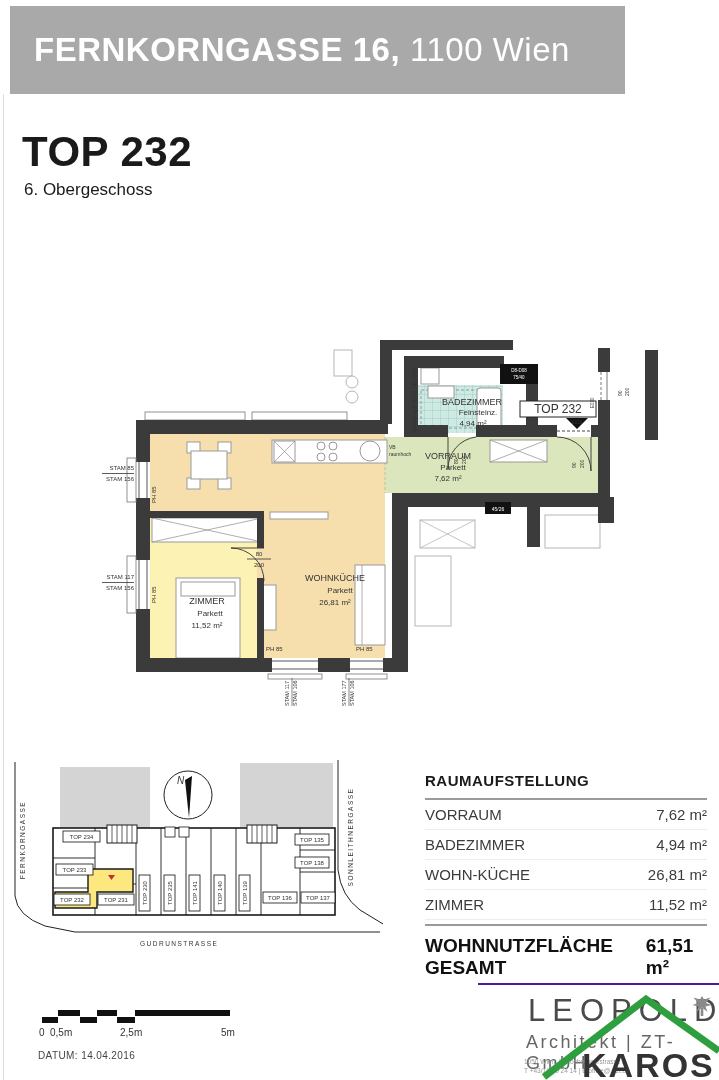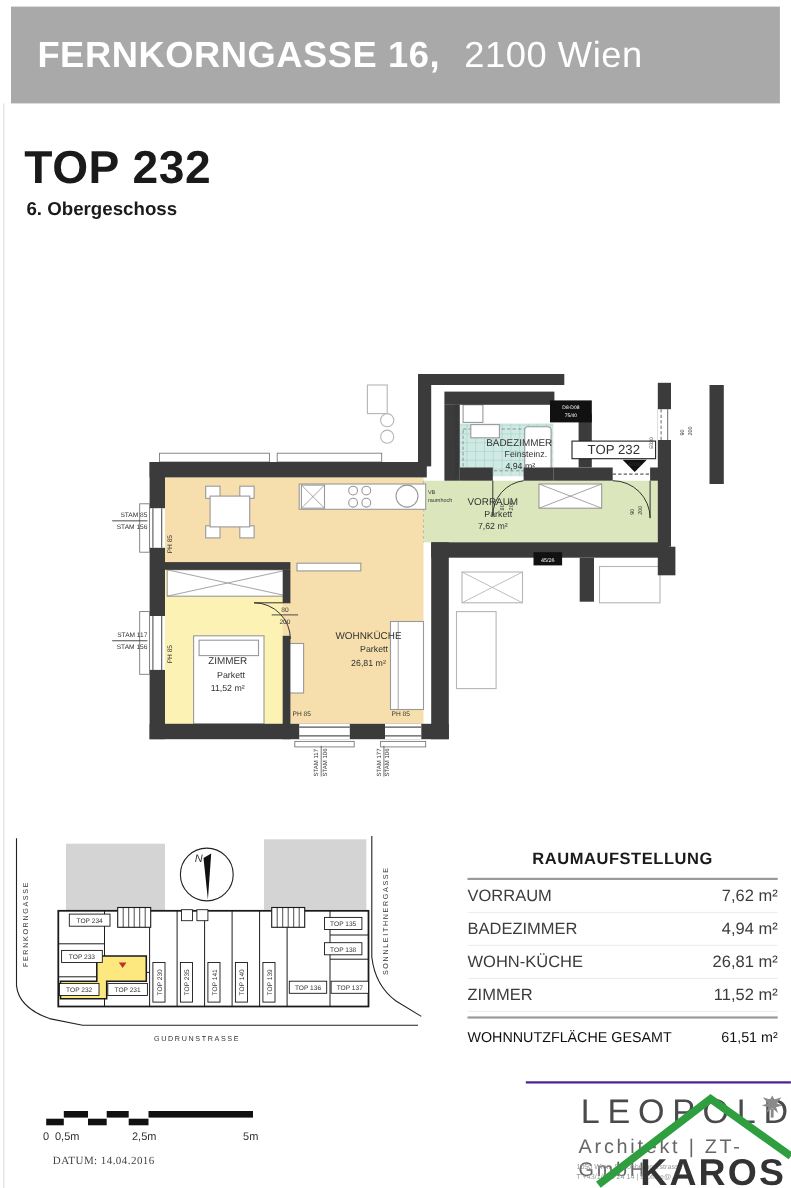--- a/index.html
+++ b/index.html
@@ -1,64 +1,64 @@
 <!DOCTYPE html>
 <html><head>
 <meta charset="utf-8">
 <style>
   html,body{margin:0;padding:0;background:#fff;}
   .page{position:relative;width:719px;height:1080px;background:#fff;overflow:hidden;
         font-family:"Liberation Sans",sans-serif;color:#1a1a1a;}
   .edge{position:absolute;left:3px;top:94px;width:1px;height:986px;background:#ddd;}
   
-  .hdr{position:absolute;left:10px;top:6px;width:699px;height:88px;background:#a9a9a9;
-       display:flex;align-items:center;box-sizing:border-box;padding-left:24px;gap:12px;}
+  .hdr{position:absolute;left:10px;top:6px;width:615px;height:88px;background:#a9a9a9;
+       display:flex;align-items:center;box-sizing:border-box;padding-left:24px;}
   .hdr .b{font-weight:bold;font-size:33px;color:#fff;letter-spacing:.5px;}
   .hdr .l{font-weight:300;font-size:33px;color:#fff;letter-spacing:.5px;margin-left:10px;}
   
   .unit-title{position:absolute;left:22px;top:128px;font-size:42px;font-weight:800;letter-spacing:.5px;}
-  .unit-floor{position:absolute;left:24px;top:180px;font-size:17px;font-weight:bold;}
+  .unit-floor{position:absolute;left:24px;top:180px;font-size:17px;font-weight:normal;}
   
   svg{position:absolute;overflow:visible;}
   svg text{font-family:"Liberation Sans",sans-serif;fill:#333;}
   .w{fill:#3b3b3b;}
   .fx{fill:#fff;stroke:#999;stroke-width:1;}
   .nf{fill:#fff;stroke:#b5b5b5;stroke-width:1;}
   .thin{stroke:#777;stroke-width:.8;fill:none;}
   .t9{font-size:9px;font-weight:500;} .t8{font-size:8px;} .t6{font-size:6px;}
   .t55{font-size:5.5px;} .t5{font-size:5px;} .t45{font-size:4.5px;}
   .mid{text-anchor:middle;} .end{text-anchor:end;}
   .wt{fill:#fff;}
   
-  .rtable{position:absolute;left:425px;top:772px;width:282px;text-align:center;}
+  .rtable{position:absolute;left:425px;top:772px;width:282px;}
   .rtable .tt{font-size:15px;font-weight:bold;letter-spacing:.5px;padding-bottom:9px;border-bottom:2px solid #9a9a9a;}
   .rtable .row{display:flex;justify-content:space-between;font-size:15px;color:#3c3c3c;
                padding:6px 0;border-bottom:1px solid #ededed;}
   .rtable .row:last-of-type{border-bottom:none;}
-  .rtable .tot{display:flex;justify-content:space-between;font-size:13px;font-weight:normal;color:#111;
+  .rtable .tot{display:flex;justify-content:space-between;font-size:19px;font-weight:bold;color:#111;
                border-top:2px solid #9a9a9a;margin-top:4px;padding-top:9px;}
   
-  .datum{position:absolute;left:48px;top:1050px;font-size:10px;color:#444;letter-spacing:.4px;font-family:Liberation Serif, serif;}
+  .datum{position:absolute;left:38px;top:1050px;font-size:10px;color:#444;letter-spacing:.4px;}
   .logo{position:absolute;left:478px;top:983px;width:241px;height:97px;border-top:2px solid #4c1d95;}
   .logo .name{position:absolute;left:50px;top:8px;font-size:31px;font-weight:400;color:#4a4a4a;letter-spacing:7px;}
   .logo .sub{position:absolute;left:48px;top:47px;font-size:18px;color:#666;letter-spacing:2.5px;}
   .logo .eag{position:absolute;left:214px;top:10px;width:20px;height:22px;}
   .logo .addr{position:absolute;left:46px;top:72px;font-size:6.5px;color:#999;line-height:9px;white-space:nowrap;}
   .karos-svg{left:538px;top:993px;}
   .karos-svg text{font-weight:bold;letter-spacing:2px;}
 </style>
 </head>
 <body>
 
 <div class="page">
   <div class="edge"></div>
 
   <div class="hdr">
     <span class="b">FERNKORNGASSE 16,</span>
-    <span class="l">2100 Wien</span>
+    <span class="l">1100 Wien</span>
   </div>
 
   <div class="unit-title">TOP 232</div>
   <div class="unit-floor">6. Obergeschoss</div>
 
   <svg style="left:0;top:330px" width="719" height="432" viewBox="0 0 719 432">
     <defs>
       <pattern id="tiles" width="8" height="8" patternUnits="userSpaceOnUse">
         <rect width="8" height="8" fill="#cfe9e3"></rect>
         <path d="M8 0H0V8" fill="none" stroke="#9ed0c8" stroke-width="1"></path>

